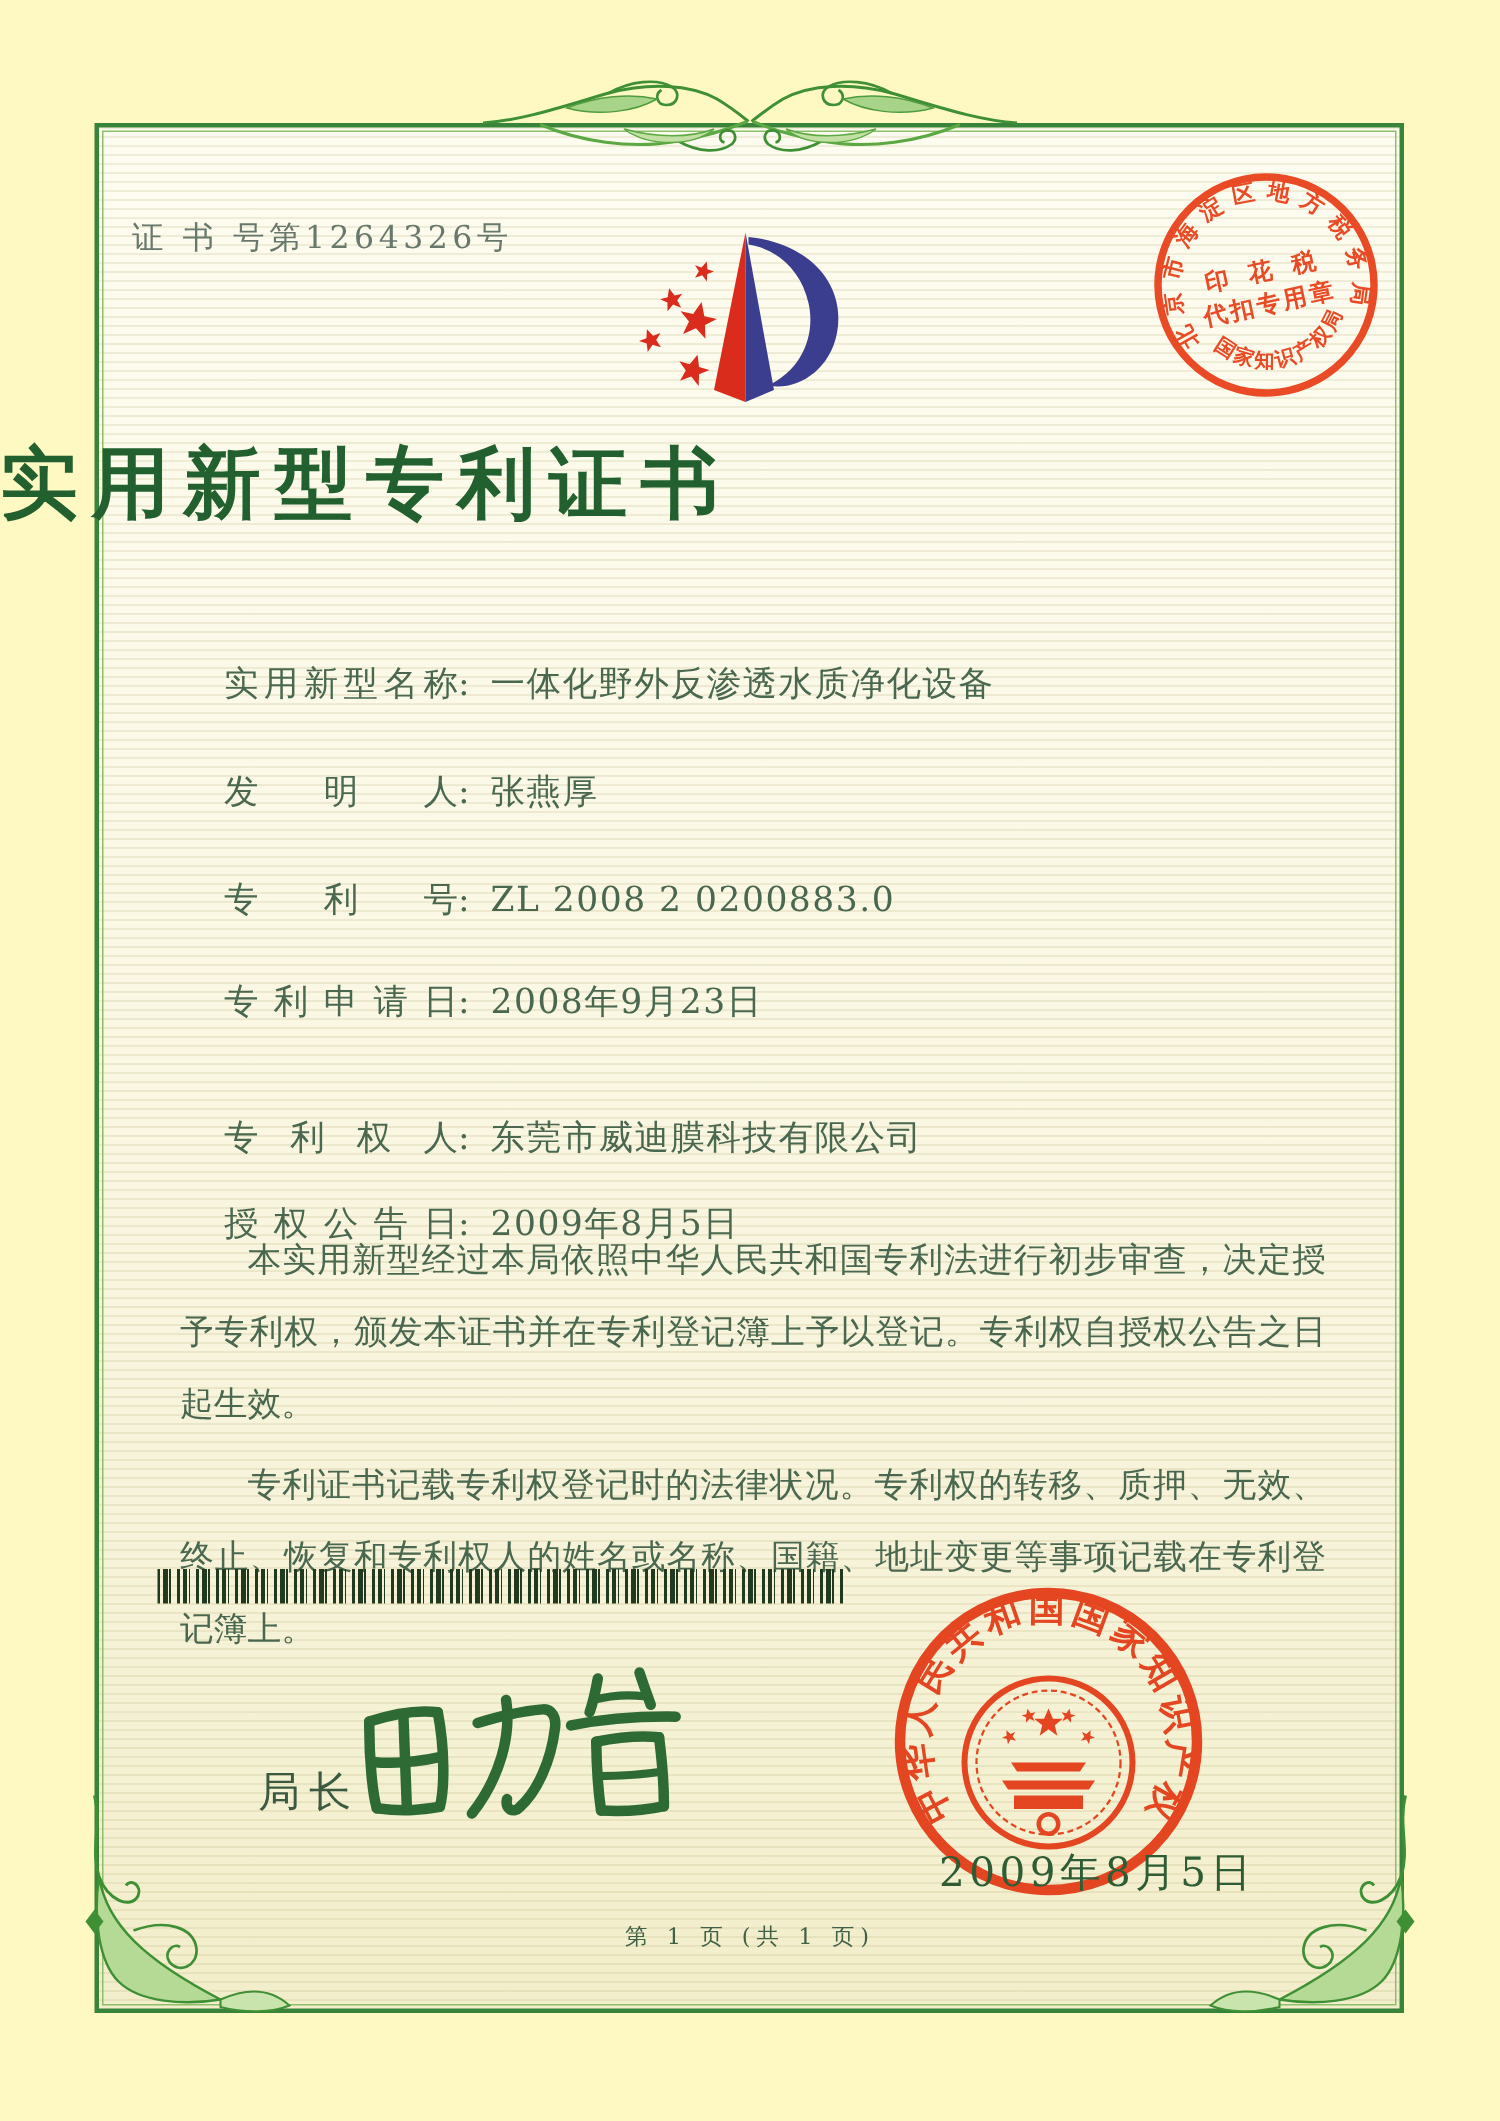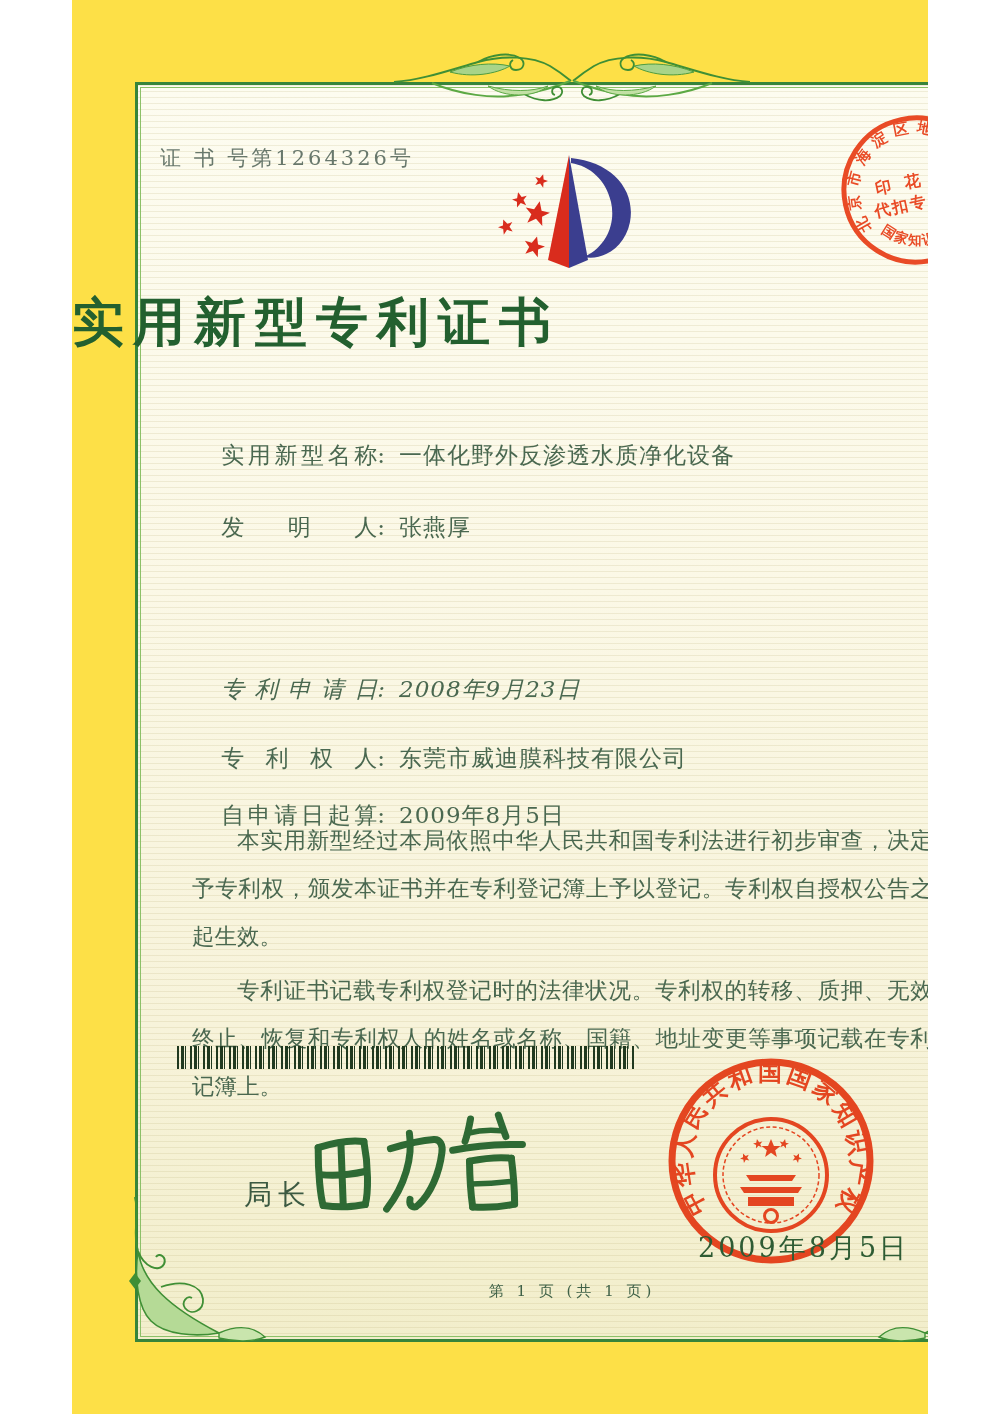--- a/index.html
+++ b/index.html
@@ -1,18 +1,18 @@
 <!DOCTYPE html>
 <html><head>
 <meta charset="utf-8">
 <style>
   html,body{margin:0;padding:0;background:#ffffff;}
   .page{
-    position:relative;width:856px;height:1414px;margin:0 auto;
-    background:#fde047;overflow:hidden;
+    position:relative;width:1000px;height:1414px;margin:0 auto;
+    background:#fef9c3;overflow:hidden;
     font-family:"DejaVu Serif","Liberation Serif",serif;
   }
   
   .cert{
     position:absolute;left:63px;top:82px;width:867px;height:1254px;
     border:3px solid #37843a;
     background:
       repeating-linear-gradient(180deg, rgba(186,175,118,0.20) 0 1px, rgba(0,0,0,0) 1px 6px),
       linear-gradient(180deg,#fdfcf0 0%,#fbf8e6 40%,#f7f3da 75%,#f2eecb 100%);
   }
@@ -130,28 +130,31 @@
   </svg>
 
   <div class="title">实用新型专利证书</div>
 
   <div class="field" style="top:486px;">
     <span class="flabel">发明人</span><span class="fsep">:</span><span class="fvalue">张燕厚</span>
   </div>
   <div class="field" style="top:414px;">
     <span class="flabel">实用新型名称</span><span class="fsep">:</span><span class="fvalue">一体化野外反渗透水质净化设备</span>
   </div>
-  <div class="field" style="top:648px;font-style:italic;">
+  <div class="field" style="top:558px;">
+    <span class="flabel">专利号</span><span class="fsep">:</span><span class="fvalue">ZL 2008 2 0200883.0</span>
+  </div>
+  <div class="field" style="top:626px;">
     <span class="flabel">专利申请日</span><span class="fsep">:</span><span class="fvalue">2008年9月23日</span>
   </div>
   <div class="field" style="top:717px;">
     <span class="flabel">专利权人</span><span class="fsep">:</span><span class="fvalue">东莞市威迪膜科技有限公司</span>
   </div>
   <div class="field" style="top:774px;">
-    <span class="flabel">自申请日起算</span><span class="fsep">:</span><span class="fvalue">2009年8月5日</span>
+    <span class="flabel">授权公告日</span><span class="fsep">:</span><span class="fvalue">2009年8月5日</span>
   </div>
 
   <div class="paras">
     <p>本实用新型经过本局依照中华人民共和国专利法进行初步审查，决定授予专利权，颁发本证书并在专利登记簿上予以登记。专利权自授权公告之日起生效。</p>
     <p>专利证书记载专利权登记时的法律状况。专利权的转移、质押、无效、终止、恢复和专利权人的姓名或名称、国籍、地址变更等事项记载在专利登记簿上。</p>
   </div>
 
   <div class="barcode"></div>
 
   <div class="sig-title">局长</div>

